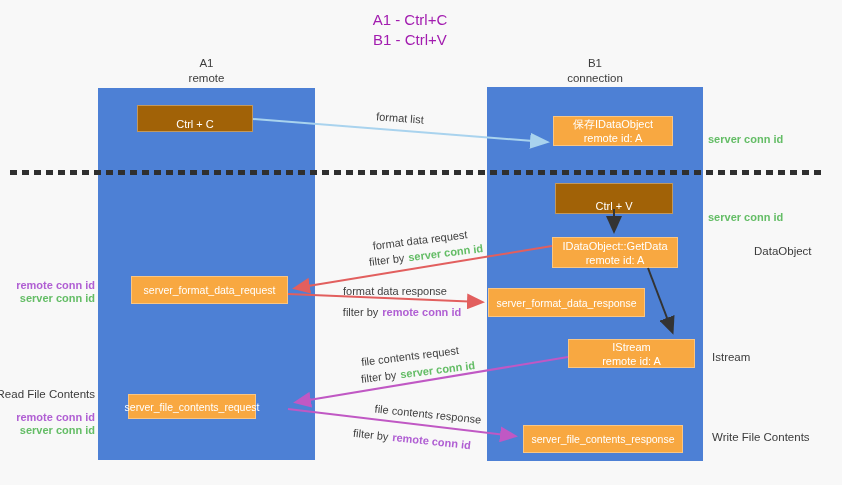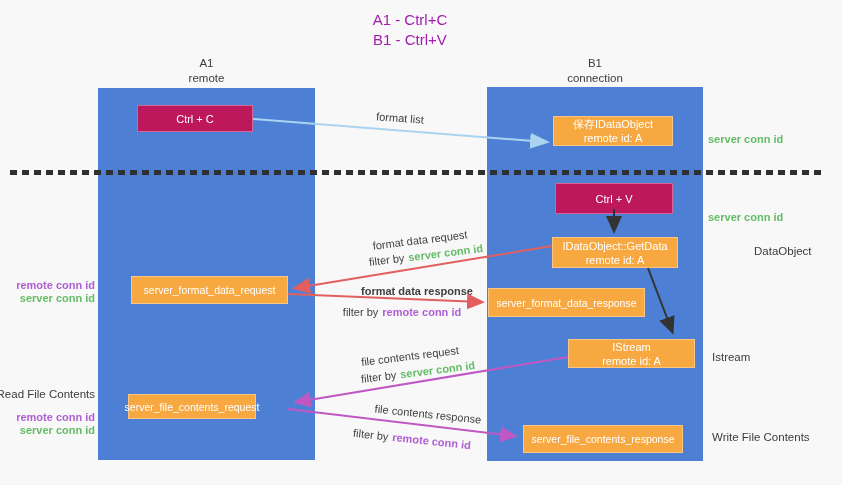--- a/index.html
+++ b/index.html
@@ -37,21 +37,21 @@
     background: repeating-linear-gradient(90deg, #2f2f2f 0 7px, transparent 7px 12px);
     z-index: 2;
   }
 
   .node {
     position: absolute; z-index: 3;
     display: flex; flex-direction: column; align-items: center; justify-content: center;
     color: #ffffff; font-size: 11px; line-height: 14px; white-space: nowrap;
     border: 1px solid rgba(255,255,255,0.35);
   }
-  .node.green  { background: #be185d; }
+  .node.green  { background: #a16207; justify-content: flex-end; }
   .node.orange { background: #f8a841; }
   .node.wide   { font-size: 10.5px; }
 
   .n-ctrl-c   { left: 137px; top: 105px; width: 116px; height: 27px; }
   .n-savedo   { left: 553px; top: 116px; width: 120px; height: 30px; }
   .n-ctrl-v   { left: 555px; top: 183px; width: 118px; height: 31px; }
   .n-getdata  { left: 552px; top: 237px; width: 126px; height: 31px; }
   .n-freq     { left: 131px; top: 276px; width: 157px; height: 28px; }
   .n-fresp    { left: 488px; top: 288px; width: 157px; height: 29px; }
   .n-istream  { left: 568px; top: 339px; width: 127px; height: 29px; }
@@ -62,21 +62,21 @@
     position: absolute; z-index: 3; font-size: 11px; color: #3f3f3f;
     white-space: nowrap; transform-origin: center;
   }
   .key-green  { color: #64bd66; font-weight: bold; }
   .key-purple { color: #b05fd3; font-weight: bold; }
   .filter-key { margin-left: 4px; }
 
   .al-format-list   { left: 400px; top: 118px; transform: translate(-50%,-50%) rotate(4deg); }
   .al-fdr           { left: 420px; top: 240px; transform: translate(-50%,-50%) rotate(-7deg); }
   .al-fdr-filter    { left: 426px; top: 255px; transform: translate(-50%,-50%) rotate(-7deg); }
-  .al-fdresp        { left: 417px; top: 291px; transform: translate(-50%,-50%); font-weight: bold; }
+  .al-fdresp        { left: 395px; top: 291px; transform: translate(-50%,-50%); }
   .al-fdresp-filter { left: 402px; top: 312px; transform: translate(-50%,-50%); }
   .al-fcr           { left: 410px; top: 356px; transform: translate(-50%,-50%) rotate(-7deg); }
   .al-fcr-filter    { left: 418px; top: 372px; transform: translate(-50%,-50%) rotate(-7deg); }
   .al-fcresp        { left: 428px; top: 414px; transform: translate(-50%,-50%) rotate(6deg); }
   .al-fcresp-filter { left: 412px; top: 439px; transform: translate(-50%,-50%) rotate(6deg); }
 
   .side-label {
     position: absolute; z-index: 3; font-size: 11px; white-space: nowrap; color: #3b3b3b;
   }
   .side-label.bold-green  { color: #64bd66; font-weight: bold; }

